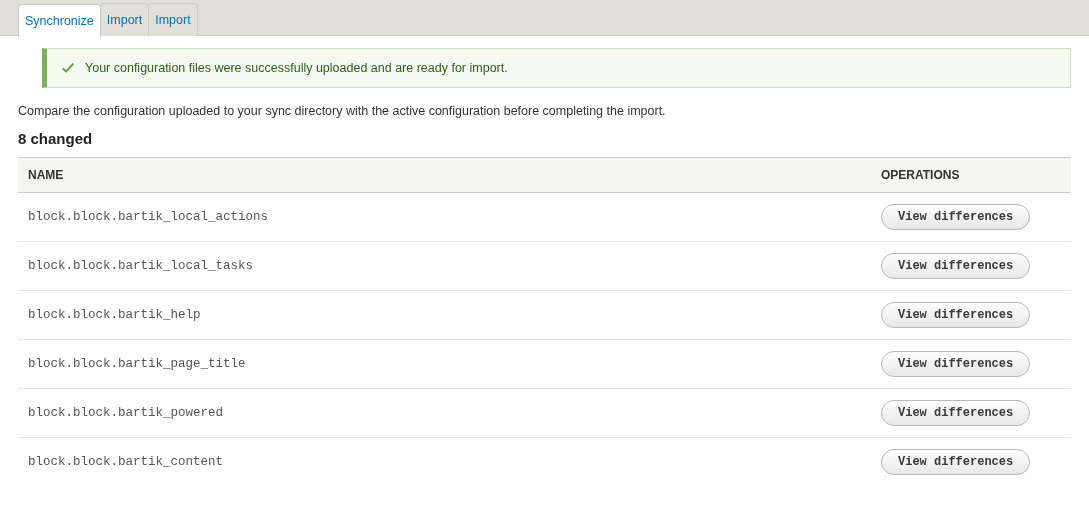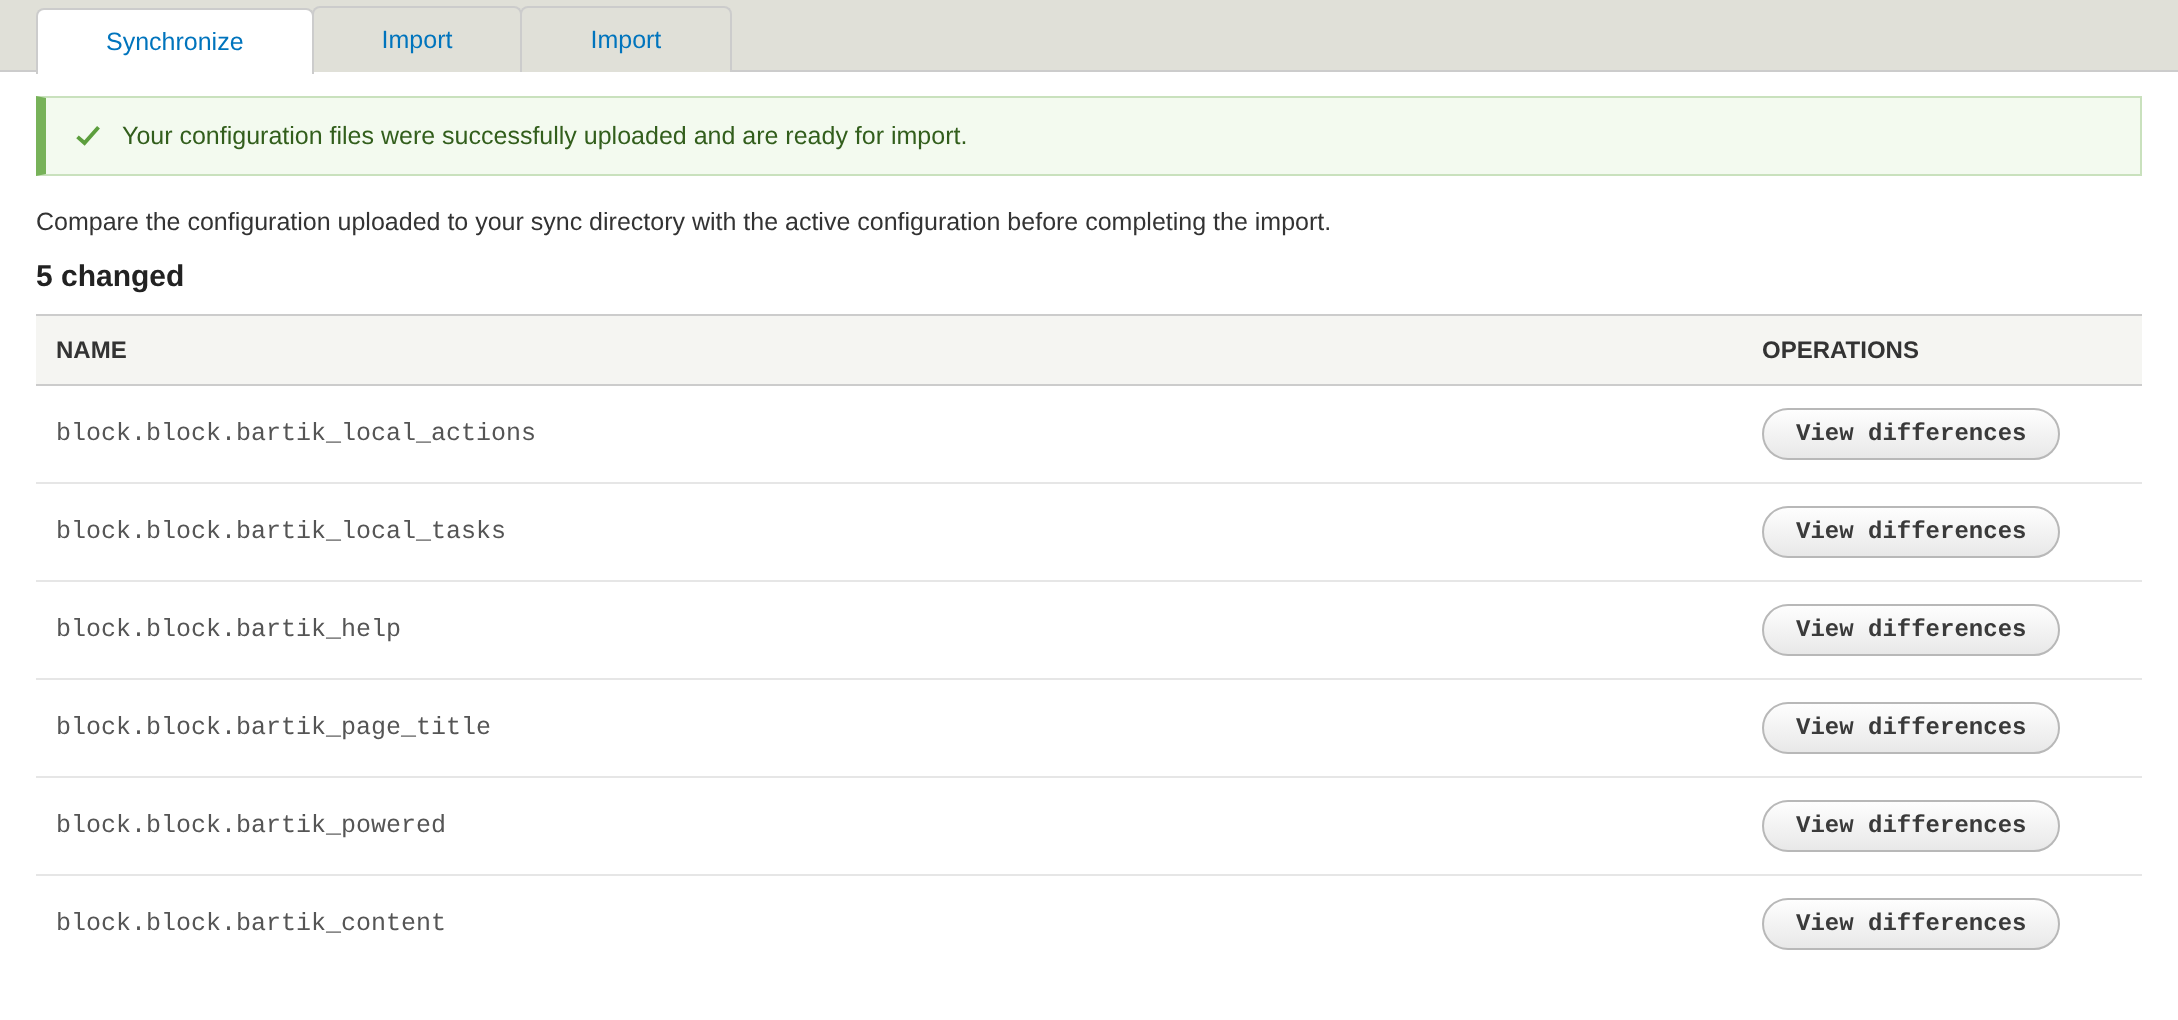--- a/index.html
+++ b/index.html
@@ -14,21 +14,21 @@
     border-bottom: 1px solid #ccc;
     padding: 0 18px;
     height: 36px;
   }
   .tabs {
     display: flex;
     height: 36px;
     align-items: flex-end;
   }
   .tab {
-    padding: 9px 34px;
+    padding: 9px 6px;
     border: 1px solid #ccc;
     border-bottom: none;
     background: #e0e0d8;
     color: #0074bd;
     font-size: 12.5px;
     cursor: pointer;
     margin-right: -1px;
     border-radius: 4px 4px 0 0;
   }
   .tab.active {
@@ -55,20 +55,21 @@
   .message {
     border: 1px solid #c9e1bd;
     border-left: 5px solid #77b259;
     background: #f3faef;
     color: #325e1c;
     padding: 12px 14px;
     margin-bottom: 16px;
     display: flex;
     align-items: center;
     font-size: 12.5px;
+    margin-left: 24px;
   }
   .message .check-icon {
     width: 14px;
     height: 14px;
     margin-right: 10px;
     flex-shrink: 0;
   }
   .desc {
     font-size: 12.5px;
     color: #333;
@@ -137,21 +138,21 @@
 
   <div class="message">
     <svg class="check-icon" viewBox="0 0 16 16">
       <path fill="none" stroke="#5c9e3d" stroke-width="2.2" d="M2 8.5 L6 12 L14 3"></path>
     </svg>
     <span>Your configuration files were successfully uploaded and are ready for import.</span>
   </div>
 
   <div class="desc">Compare the configuration uploaded to your sync directory with the active configuration before completing the import.</div>
 
-  <div class="heading">5 changed</div>
+  <div class="heading">8 changed</div>
 
   <table>
     <thead>
       <tr>
         <th>NAME</th>
         <th style="width:200px;">OPERATIONS</th>
       </tr>
     </thead>
     <tbody id="config-rows">
 

